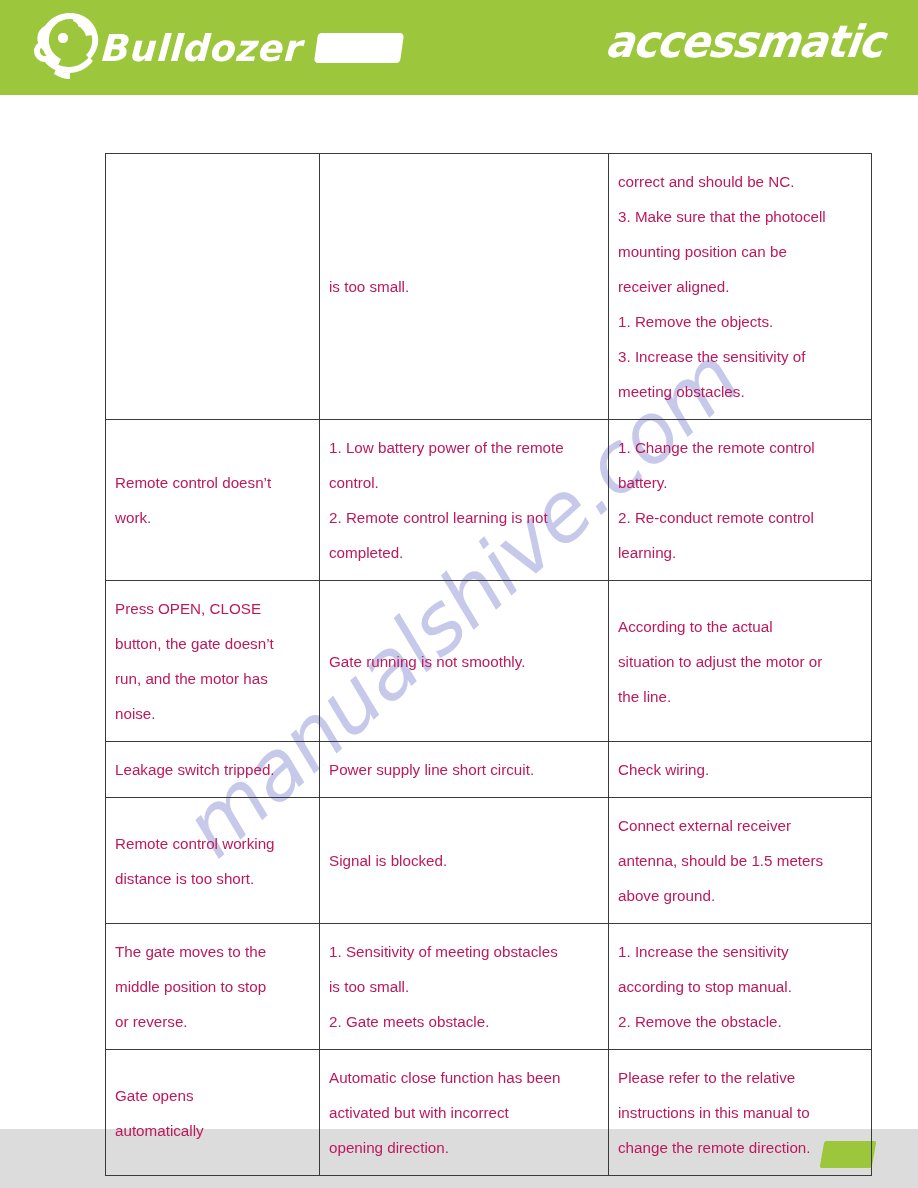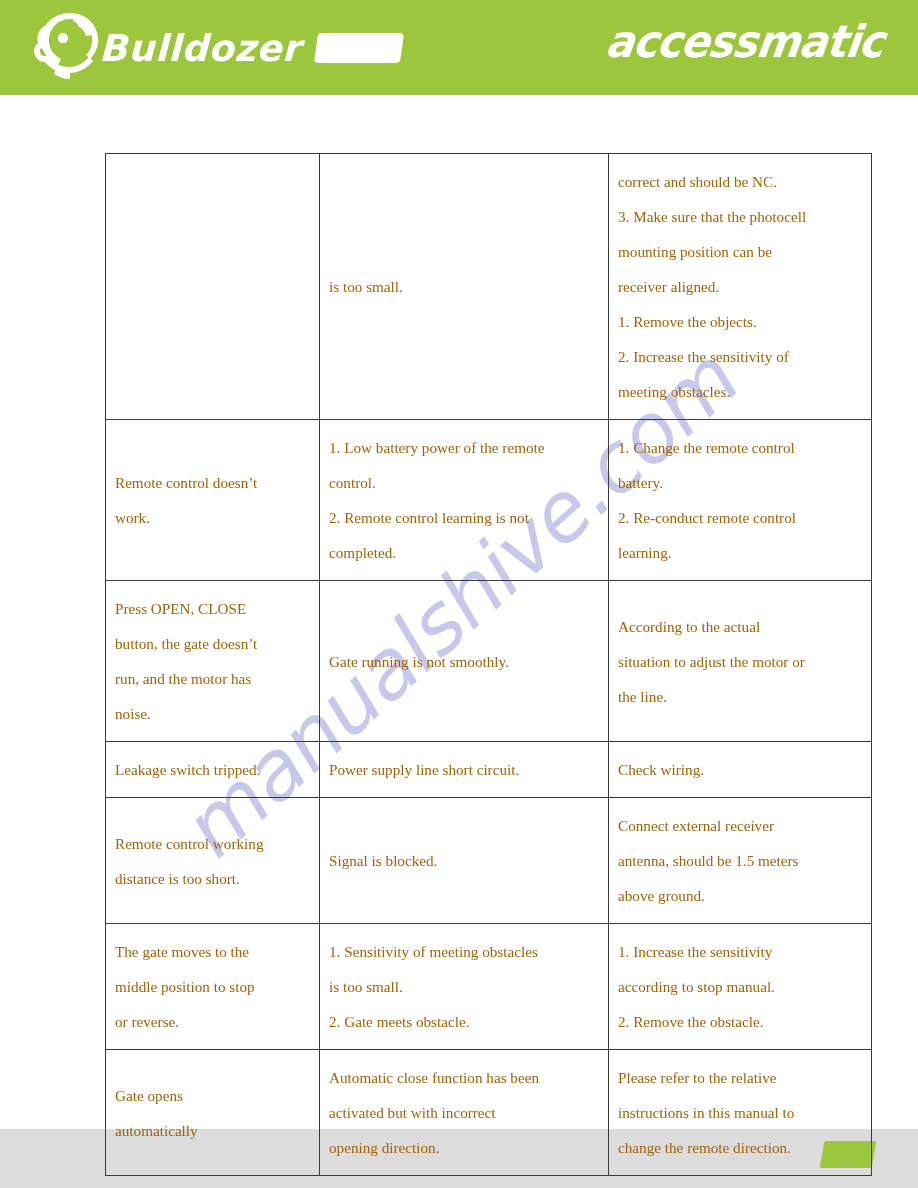--- a/index.html
+++ b/index.html
@@ -113,24 +113,24 @@
     border-collapse: collapse;
     width: 712px;
     table-layout: fixed;
     background: transparent;
   }
 
   table.trouble td {
     border: 1px solid #3a3a3a;
     vertical-align: middle;
     padding: 10px 8px 10px 9px;
-    font-family: Liberation Serif, serif;
+    font-family: Liberation Sans, sans-serif;
     font-size: 15.2px;
     line-height: 35px;
-    color: #a16207;
+    color: #be185d;
     background: transparent;
   }
 
   td.col-a { width: 196px; }
   td.col-b { width: 271px; }
   td.col-c { width: 245px; }
 
   td.top-align { vertical-align: top; }
 
   .cell-line { display: block; white-space: normal; }
@@ -194,21 +194,21 @@
         </td>
         <td class="col-b top-align">
           <span class="cell-line">is too small.</span>
         </td>
         <td class="col-c top-align">
           <span class="cell-line">correct and should be NC.</span>
           <span class="cell-line">3. Make sure that the photocell</span>
           <span class="cell-line">mounting position can be</span>
           <span class="cell-line">receiver aligned.</span>
           <span class="cell-line">1. Remove the objects.</span>
-          <span class="cell-line">2. Increase the sensitivity of</span>
+          <span class="cell-line">3. Increase the sensitivity of</span>
           <span class="cell-line">meeting obstacles.</span>
         </td>
       </tr>
 
       <tr>
         <td class="col-a">
           <span class="cell-line">Remote control doesn’t</span>
           <span class="cell-line">work.</span>
         </td>
         <td class="col-b">

